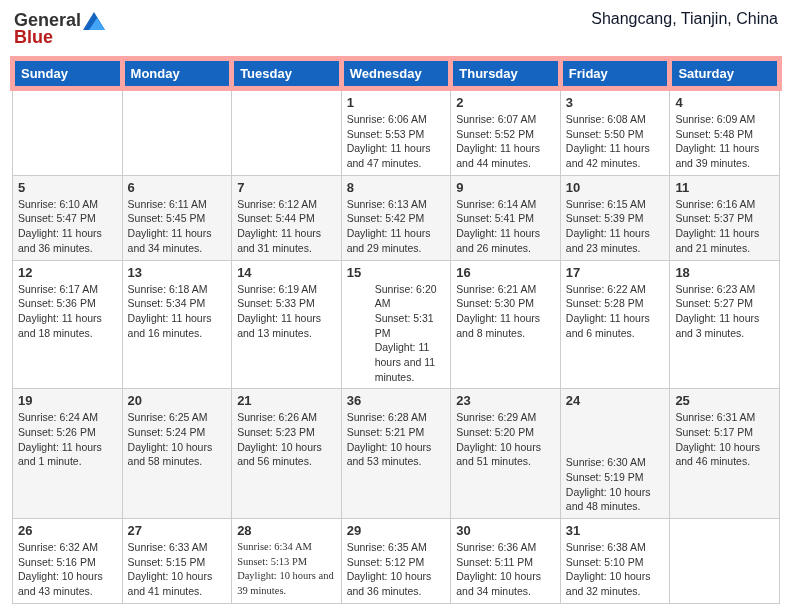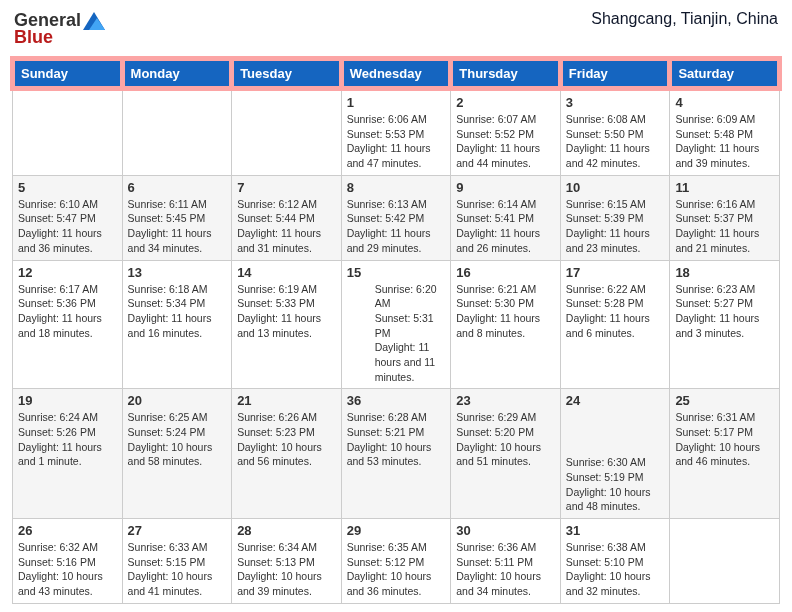--- a/index.html
+++ b/index.html
@@ -287,21 +287,21 @@
 Daylight: 10 hours and 43 minutes.</div>
         </td>
         <td>
           <span class="day-number">27</span>
           <div class="day-info" style="white-space: pre-line;">Sunrise: 6:33 AM
 Sunset: 5:15 PM
 Daylight: 10 hours and 41 minutes.</div>
         </td>
         <td>
           <span class="day-number">28</span>
-          <div class="day-info" style="white-space: pre-line;">Sunrise: 6:34 AM
+          <div class="day-info" style="white-space: pre-line; font-family: Liberation Serif, serif;">Sunrise: 6:34 AM
 Sunset: 5:13 PM
 Daylight: 10 hours and 39 minutes.</div>
         </td>
         <td>
           <span class="day-number">29</span>
           <div class="day-info" style="white-space: pre-line;">Sunrise: 6:35 AM
 Sunset: 5:12 PM
 Daylight: 10 hours and 36 minutes.</div>
         </td>
         <td>

